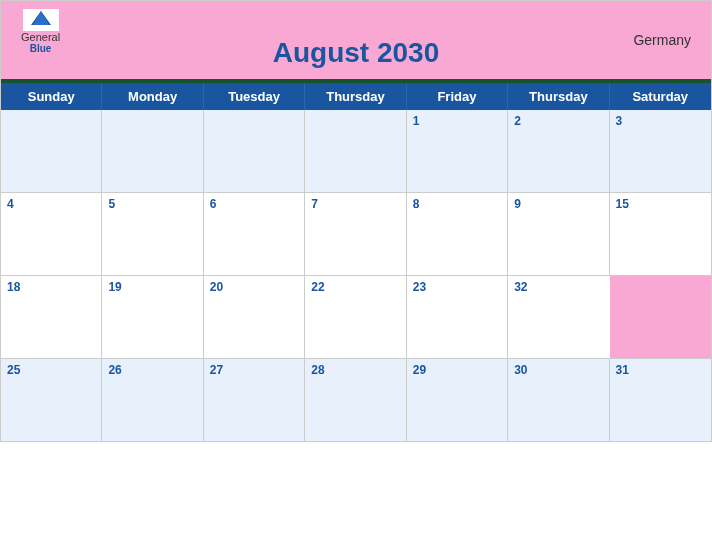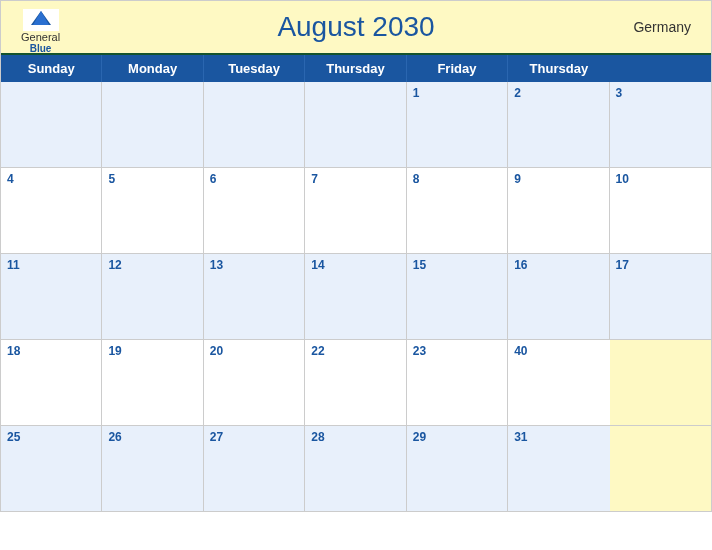--- a/index.html
+++ b/index.html
@@ -5,22 +5,22 @@
     * { box-sizing: border-box; margin: 0; padding: 0; }
     body {
       font-family: Arial, sans-serif;
       background: #fff;
       width: 712px;
       height: 550px;
       overflow: hidden;
     }
     .calendar-container {
       width: 712px;
-      height: 512px;
-      background: #fef9c3;
+      height: 442px;
+      background: #f9a8d4;
       border: 1px solid #ccc;
       display: flex;
       flex-direction: column;
     }
     .calendar-header {
       display: flex;
       align-items: center;
       justify-content: center;
       padding: 10px 20px;
       position: relative;
@@ -45,28 +45,29 @@
     }
     .country-label {
       position: absolute;
       right: 20px;
       font-size: 14px;
       color: #333;
     }
     .calendar-title {
       font-size: 28px;
       color: #1a56a0;
-      font-weight: normal;
+      font-weight: bold;
       text-align: left;
+      margin-top: 26px;
     }
     .calendar-grid {
       flex: 1;
       display: flex;
       flex-direction: column;
-      border-top: 2px solid #14532d;
+      border-top: 4px solid #14532d;
     }
     .day-headers {
       display: grid;
       grid-template-columns: repeat(7, 1fr);
       background: #1a56a0;
     }
     .day-header {
       color: #fff;
       text-align: center;
       padding: 6px 4px;
@@ -135,20 +136,21 @@
   </div>
 
   <div class="calendar-grid">
     <div class="day-headers">
       <div class="day-header">Sunday</div>
       <div class="day-header">Monday</div>
       <div class="day-header">Tuesday</div>
       <div class="day-header">Thursday</div>
       <div class="day-header">Friday</div>
       <div class="day-header">Thursday</div>
+      <div class="day-header">Saturday</div>
     </div>
     <div class="weeks-container" id="weeks-container">
     <div class="week-row blue-row">
           <div class="day-cell"></div>
           <div class="day-cell"></div>
           <div class="day-cell"></div>
           <div class="day-cell"></div>
           <div class="day-cell">
             <span class="day-number">1</span>
           </div>
@@ -172,81 +174,61 @@
           <div class="day-cell">
             <span class="day-number">7</span>
           </div>
           <div class="day-cell">
             <span class="day-number">8</span>
           </div>
           <div class="day-cell">
             <span class="day-number">9</span>
           </div>
           <div class="day-cell">
-            <span class="day-number">10</span>
+            <span class="day-number">15</span>
+          </div>
+        </div>
+        <div class="week-row white-row">
+          <div class="day-cell">
+            <span class="day-number">18</span>
+          </div>
+          <div class="day-cell">
+            <span class="day-number">19</span>
+          </div>
+          <div class="day-cell">
+            <span class="day-number">20</span>
+          </div>
+          <div class="day-cell">
+            <span class="day-number">22</span>
+          </div>
+          <div class="day-cell">
+            <span class="day-number">23</span>
+          </div>
+          <div class="day-cell">
+            <span class="day-number">32</span>
           </div>
         </div>
         <div class="week-row blue-row">
           <div class="day-cell">
-            <span class="day-number">11</span>
-          </div>
-          <div class="day-cell">
-            <span class="day-number">12</span>
-          </div>
-          <div class="day-cell">
-            <span class="day-number">13</span>
-          </div>
-          <div class="day-cell">
-            <span class="day-number">14</span>
-          </div>
-          <div class="day-cell">
-            <span class="day-number">15</span>
-          </div>
-          <div class="day-cell">
-            <span class="day-number">16</span>
-          </div>
-          <div class="day-cell">
-            <span class="day-number">17</span>
-          </div>
-        </div>
-        <div class="week-row white-row">
-          <div class="day-cell">
-            <span class="day-number">18</span>
-          </div>
-          <div class="day-cell">
-            <span class="day-number">19</span>
-          </div>
-          <div class="day-cell">
-            <span class="day-number">20</span>
-          </div>
-          <div class="day-cell">
-            <span class="day-number">22</span>
-          </div>
-          <div class="day-cell">
-            <span class="day-number">23</span>
-          </div>
-          <div class="day-cell">
-            <span class="day-number">40</span>
-          </div>
-        </div>
-        <div class="week-row blue-row">
-          <div class="day-cell">
             <span class="day-number">25</span>
           </div>
           <div class="day-cell">
             <span class="day-number">26</span>
           </div>
           <div class="day-cell">
             <span class="day-number">27</span>
           </div>
           <div class="day-cell">
             <span class="day-number">28</span>
           </div>
           <div class="day-cell">
             <span class="day-number">29</span>
+          </div>
+          <div class="day-cell">
+            <span class="day-number">30</span>
           </div>
           <div class="day-cell">
             <span class="day-number">31</span>
           </div>
         </div>
       </div>
   </div>
 </div>
 
 </body></html>

